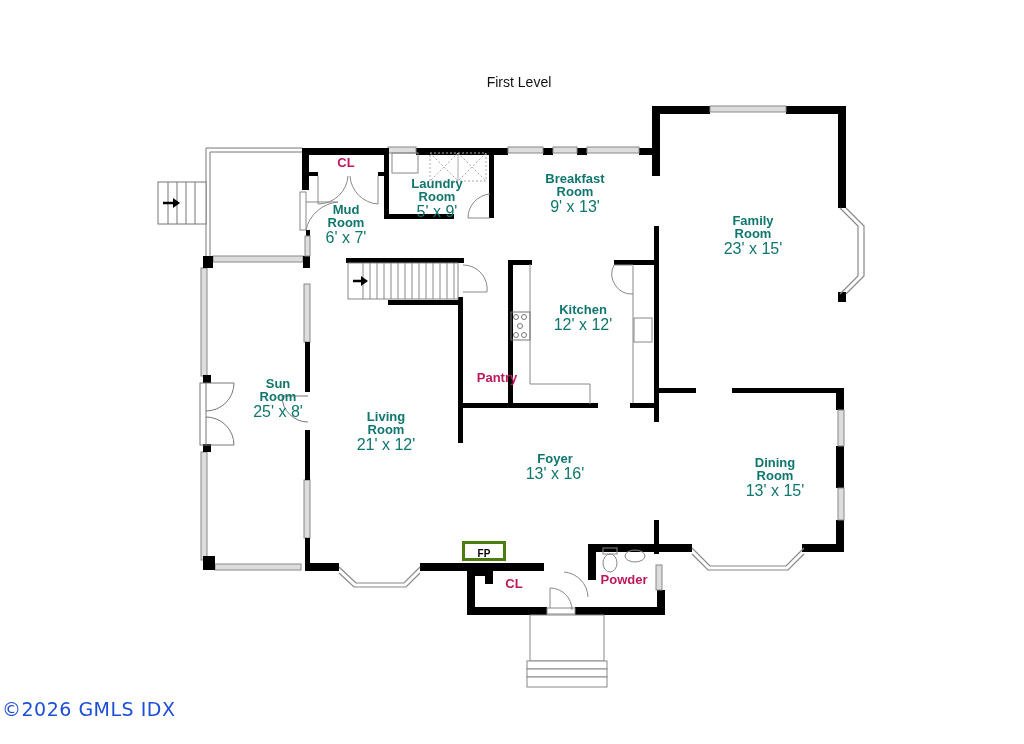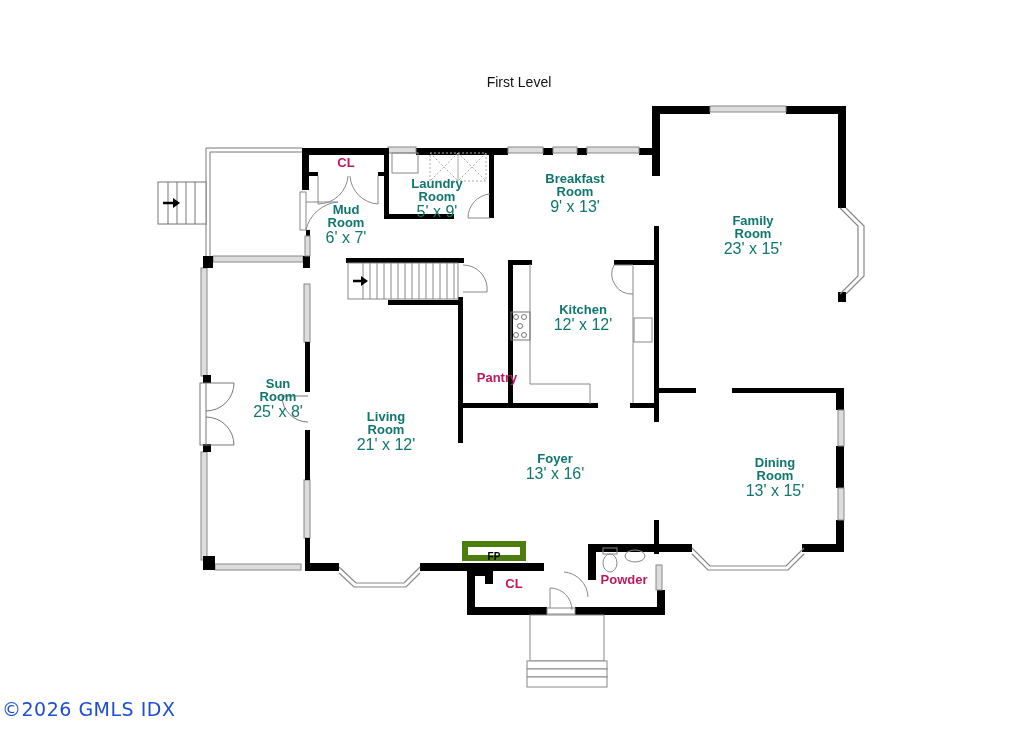--- a/index.html
+++ b/index.html
@@ -3,21 +3,21 @@
 <meta charset="utf-8">
 <style>
   html, body { margin: 0; padding: 0; background: #ffffff; }
   body { width: 1024px; height: 744px; position: relative; overflow: hidden; font-family: "Liberation Sans", sans-serif; }
   .title { position: absolute; left: 0; width: 1024px; top: 74px; text-align: center; font-weight: normal; font-size: 14px; color: #111; padding-left: 14px; box-sizing: border-box; }
   svg.plan { position: absolute; left: 0; top: 0; }
   .room { position: absolute; text-align: center; color: #0f766e; line-height: 1.0; transform: translateX(-50%); white-space: nowrap; }
   .room .name { font-weight: bold; font-size: 13px; display: block; }
   .room .dim { font-size: 16px; display: block; margin-top: 1px; }
   .lbl { position: absolute; font-weight: bold; font-size: 13px; color: #be185d; transform: translateX(-50%); white-space: nowrap; }
-  .fp { position: absolute; left: 462px; top: 541px; width: 64px; height: 20px; border: 6px solid #4d7c0f; background: #fff; font-size: 10px; font-weight: bold; text-align: center; line-height: 20px; box-sizing: border-box; }
+  .fp { position: absolute; left: 462px; top: 541px; width: 44px; height: 20px; border: 3px solid #4d7c0f; background: #fff; font-size: 10px; font-weight: bold; text-align: center; line-height: 20px; box-sizing: border-box; }
   .copyright { position: absolute; left: 2px; top: 698px; font-size: 19px; color: #1d4ed8; letter-spacing: 0.5px; font-family: "DejaVu Sans", sans-serif; }
 </style>
 </head>
 <body>
 
 <div class="title">First Level</div>
 
 <svg class="plan" width="1024" height="744" viewBox="0 0 1024 744">
 
   <g fill="none" stroke="#777" stroke-width="1">

